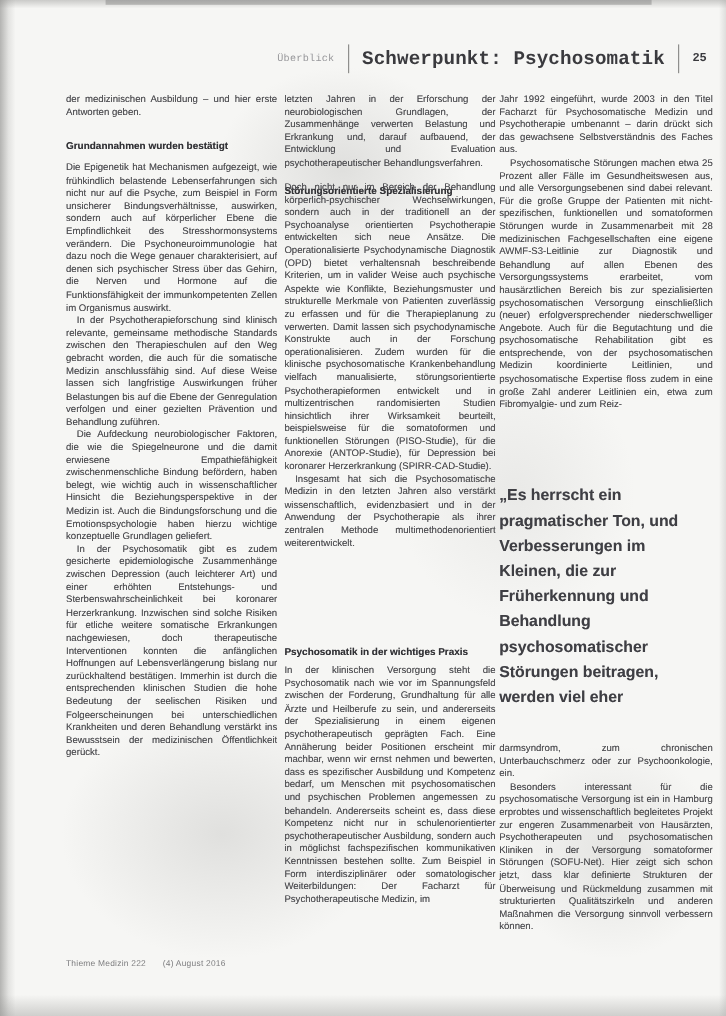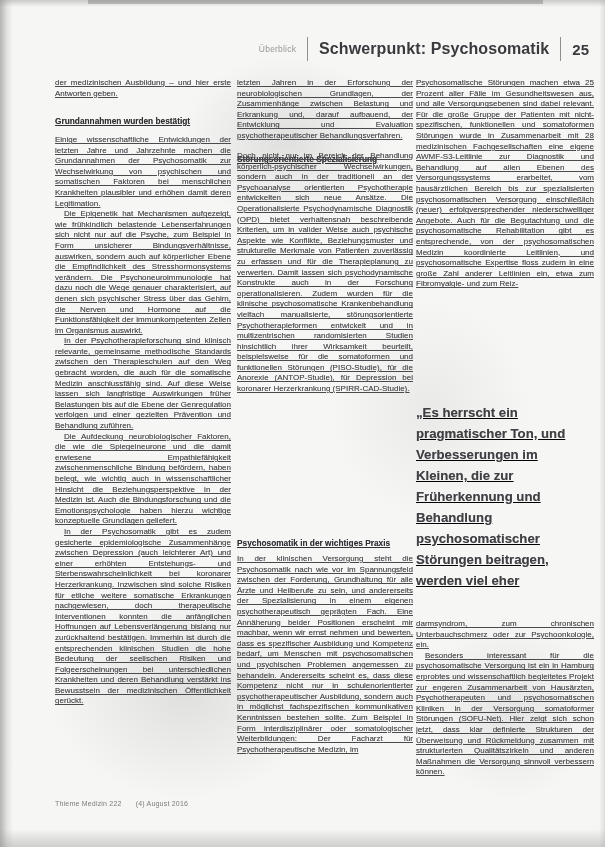--- a/index.html
+++ b/index.html
@@ -23,32 +23,32 @@
     background:radial-gradient(ellipse at center, rgba(205,205,203,.55), rgba(0,0,0,0) 70%);}
   .blob2{left:50px;top:590px;width:270px;height:210px;z-index:0;
     background:radial-gradient(ellipse at center, rgba(202,202,200,.5), rgba(0,0,0,0) 70%);}
   .blob3{left:420px;top:620px;width:180px;height:180px;z-index:0;
     background:radial-gradient(ellipse at center, rgba(206,206,204,.45), rgba(0,0,0,0) 70%);}
   .blob4{left:330px;top:300px;width:200px;height:220px;z-index:0;
     background:radial-gradient(ellipse at center, rgba(210,210,208,.35), rgba(0,0,0,0) 70%);}
 
   
   .header{position:absolute;top:36px;left:0;right:14px;height:26px;z-index:2;
-    display:flex;justify-content:flex-end;align-items:center;gap:11px;}
+    display:flex;justify-content:flex-end;align-items:center;gap:11px;font-family:Liberation Mono, monospace;}
   .hdr-section{font-size:8.5px;color:#97979a;letter-spacing:.2px;}
   .hdr-divider{width:1px;height:24px;background:#8f8f8d;}
   .hdr-title{font-size:16px;font-weight:bold;color:#3a3a3e;letter-spacing:.1px;}
-  .hdr-page{font-size:15px;font-weight:600;color:#3a3a3e;padding-right:2px;}
+  .hdr-page{font-size:10px;font-weight:600;color:#3a3a3e;padding-right:2px;}
 
   
   .col{position:absolute;top:78px;width:176px;z-index:1;}
   #col1{left:55px;}
   #col2{left:237px;}
   #col3{left:416px;width:178px;}
-  .sect{position:absolute;left:0;right:0;overflow:hidden;text-decoration:underline;}
+  .sect{position:absolute;left:0;right:0;overflow:hidden;}
 
   .bodytext, .bodytext p{
     font-size:8px;line-height:10.6px;text-align:justify;
     color:#4b4b4f;margin:0;
     text-shadow:0 0 .5px rgba(75,75,80,.5);
     hyphens:auto;-webkit-hyphens:auto;
   }
   .bodytext p + p{text-indent:9px;}
   .subhead{
     font-size:8.3px;font-weight:bold;color:#313135;margin:0;
@@ -94,44 +94,45 @@
   <span class="hdr-divider"></span>
   <span class="hdr-page">25</span>
 </div>
 
 <div class="col" id="col1">
   <div class="sect c1-intro bodytext">
     <p>der medizinischen Ausbildung – und hier erste Antworten geben.</p>
   </div>
   <h3 class="sect c1-head subhead">Grundannahmen wurden bestätigt</h3>
   <div class="sect c1-body bodytext">
-    <p>Einige wissenschaftliche Entwicklungen der letzten Jahre und Jahrzehnte machen die Grundannahmen der Psychosomatik zur Wechselwirkung von psychischen und somatischen Faktoren bei menschlichen Krankheiten plausibler und erhöhen damit deren Legitimation.</p>
     <p>Die Epigenetik hat Mechanismen aufgezeigt, wie frühkindlich belastende Lebenserfahrungen sich nicht nur auf die Psyche, zum Beispiel in Form unsicherer Bindungsverhältnisse, auswirken, sondern auch auf körperlicher Ebene die Empfindlichkeit des Stresshormonsystems verändern. Die Psychoneuroimmunologie hat dazu noch die Wege genauer charakterisiert, auf denen sich psychischer Stress über das Gehirn, die Nerven und Hormone auf die Funktionsfähigkeit der immunkompetenten Zellen im Organismus auswirkt.</p>
     <p>In der Psychotherapieforschung sind klinisch relevante, gemeinsame methodische Standards zwischen den Therapieschulen auf den Weg gebracht worden, die auch für die somatische Medizin anschlussfähig sind. Auf diese Weise lassen sich langfristige Auswirkungen früher Belastungen bis auf die Ebene der Genregulation verfolgen und einer gezielten Prävention und Behandlung zuführen.</p>
     <p>Die Aufdeckung neurobiologischer Faktoren, die wie die Spiegelneurone und die damit erwiesene Empathiefähigkeit zwischenmenschliche Bindung befördern, haben belegt, wie wichtig auch in wissenschaftlicher Hinsicht die Beziehungsperspektive in der Medizin ist. Auch die Bindungsforschung und die Emotionspsychologie haben hierzu wichtige konzeptuelle Grundlagen geliefert.</p>
     <p>In der Psychosomatik gibt es zudem gesicherte epidemiologische Zusammenhänge zwischen Depression (auch leichterer Art) und einer erhöhten Entstehungs- und Sterbenswahrscheinlichkeit bei koronarer Herzerkrankung. Inzwischen sind solche Risiken für etliche weitere somatische Erkrankungen nachgewiesen, doch therapeutische Interventionen konnten die anfänglichen Hoffnungen auf Lebensverlängerung bislang nur zurückhaltend bestätigen. Immerhin ist durch die entsprechenden klinischen Studien die hohe Bedeutung der seelischen Risiken und Folgeerscheinungen bei unterschiedlichen Krankheiten und deren Behandlung verstärkt ins Bewusstsein der medizinischen Öffentlichkeit gerückt.</p>
   </div>
 </div>
 
 <div class="col" id="col2">
   <div class="sect c2-intro bodytext">
-    <p>letzten Jahren in der Erforschung der neurobiologischen Grundlagen, der Zusammenhänge zwischen Belastung und Erkrankung und, darauf aufbauend, der Entwicklung und Evaluation psychotherapeutischer Behandlungsverfahren.</p>
+    <p>letzten Jahren in der Erforschung der neurobiologischen Grundlagen, der Zusammenhänge verwerten Belastung und Erkrankung und, darauf aufbauend, der Entwicklung und Evaluation psychotherapeutischer Behandlungsverfahren.</p>
   </div>
   <h3 class="sect c2-head1 subhead">Störungsorientierte Spezialisierung</h3>
   <div class="sect c2-s1 bodytext">
     <p>Doch nicht nur im Bereich der Behandlung körperlich-psychischer Wechselwirkungen, sondern auch in der traditionell an der Psychoanalyse orientierten Psychotherapie entwickelten sich neue Ansätze. Die Operationalisierte Psychodynamische Diagnostik (OPD) bietet verhaltensnah beschreibende Kriterien, um in valider Weise auch psychische Aspekte wie Konflikte, Beziehungsmuster und strukturelle Merkmale von Patienten zuverlässig zu erfassen und für die Therapieplanung zu verwerten. Damit lassen sich psychodynamische Konstrukte auch in der Forschung operationalisieren. Zudem wurden für die klinische psychosomatische Krankenbehandlung vielfach manualisierte, störungsorientierte Psychotherapieformen entwickelt und in multizentrischen randomisierten Studien hinsichtlich ihrer Wirksamkeit beurteilt, beispielsweise für die somatoformen und funktionellen Störungen (PISO-Studie), für die Anorexie (ANTOP-Studie), für Depression bei koronarer Herzerkrankung (SPIRR-CAD-Studie).</p>
+    <p>Insgesamt hat sich die Psychosomatische Medizin in den letzten Jahren also verstärkt wissenschaftlich, evidenzbasiert und in der Anwendung der Psychotherapie als ihrer zentralen Methode multimethodenorientiert weiterentwickelt.</p>
   </div>
   <h3 class="sect c2-head2 subhead">Psychosomatik in der wichtiges Praxis</h3>
   <div class="sect c2-s2 bodytext">
     <p>In der klinischen Versorgung steht die Psychosomatik nach wie vor im Spannungsfeld zwischen der Forderung, Grundhaltung für alle Ärzte und Heilberufe zu sein, und andererseits der Spezialisierung in einem eigenen psychotherapeutisch geprägten Fach. Eine Annäherung beider Positionen erscheint mir machbar, wenn wir ernst nehmen und bewerten, dass es spezifischer Ausbildung und Kompetenz bedarf, um Menschen mit psychosomatischen und psychischen Problemen angemessen zu behandeln. Andererseits scheint es, dass diese Kompetenz nicht nur in schulenorientierter psychotherapeutischer Ausbildung, sondern auch in möglichst fachspezifischen kommunikativen Kenntnissen bestehen sollte. Zum Beispiel in Form interdisziplinärer oder somatologischer Weiterbildungen: Der Facharzt für Psychotherapeutische Medizin, im</p>
   </div>
 </div>
 
 <div class="col" id="col3">
   <div class="sect c3-t1 bodytext">
+    <p>Jahr 1992 eingeführt, wurde 2003 in den Titel Facharzt für Psychosomatische Medizin und Psychotherapie umbenannt – darin drückt sich das gewachsene Selbstverständnis des Faches aus.</p>
     <p>Psychosomatische Störungen machen etwa 25 Prozent aller Fälle im Gesundheitswesen aus, und alle Versorgungsebenen sind dabei relevant. Für die große Gruppe der Patienten mit nicht-spezifischen, funktionellen und somatoformen Störungen wurde in Zusammenarbeit mit 28 medizinischen Fachgesellschaften eine eigene AWMF-S3-Leitlinie zur Diagnostik und Behandlung auf allen Ebenen des Versorgungssystems erarbeitet, vom hausärztlichen Bereich bis zur spezialisierten psychosomatischen Versorgung einschließlich (neuer) erfolgversprechender niederschwelliger Angebote. Auch für die Begutachtung und die psychosomatische Rehabilitation gibt es entsprechende, von der psychosomatischen Medizin koordinierte Leitlinien, und psychosomatische Expertise floss zudem in eine große Zahl anderer Leitlinien ein, etwa zum Fibromyalgie- und zum Reiz-</p>
   </div>
   <div class="sect c3-quote">
     <div class="pullquote">„Es herrscht ein pragmatischer Ton, und Verbesserungen im Kleinen, die zur Früherkennung und Behandlung psychosomatischer Störungen beitragen, werden viel eher wertgeschätzt.“</div>
   </div>
   <div class="sect c3-t2 bodytext">
     <p>darmsyndrom, zum chronischen Unterbauchschmerz oder zur Psychoonkologie, ein.</p>
     <p>Besonders interessant für die psychosomatische Versorgung ist ein in Hamburg erprobtes und wissenschaftlich begleitetes Projekt zur engeren Zusammenarbeit von Hausärzten, Psychotherapeuten und psychosomatischen Kliniken in der Versorgung somatoformer Störungen (SOFU-Net). Hier zeigt sich schon jetzt, dass klar definierte Strukturen der Überweisung und Rückmeldung zusammen mit strukturierten Qualitätszirkeln und anderen Maßnahmen die Versorgung sinnvoll verbessern können.</p>
   </div>
 </div>

